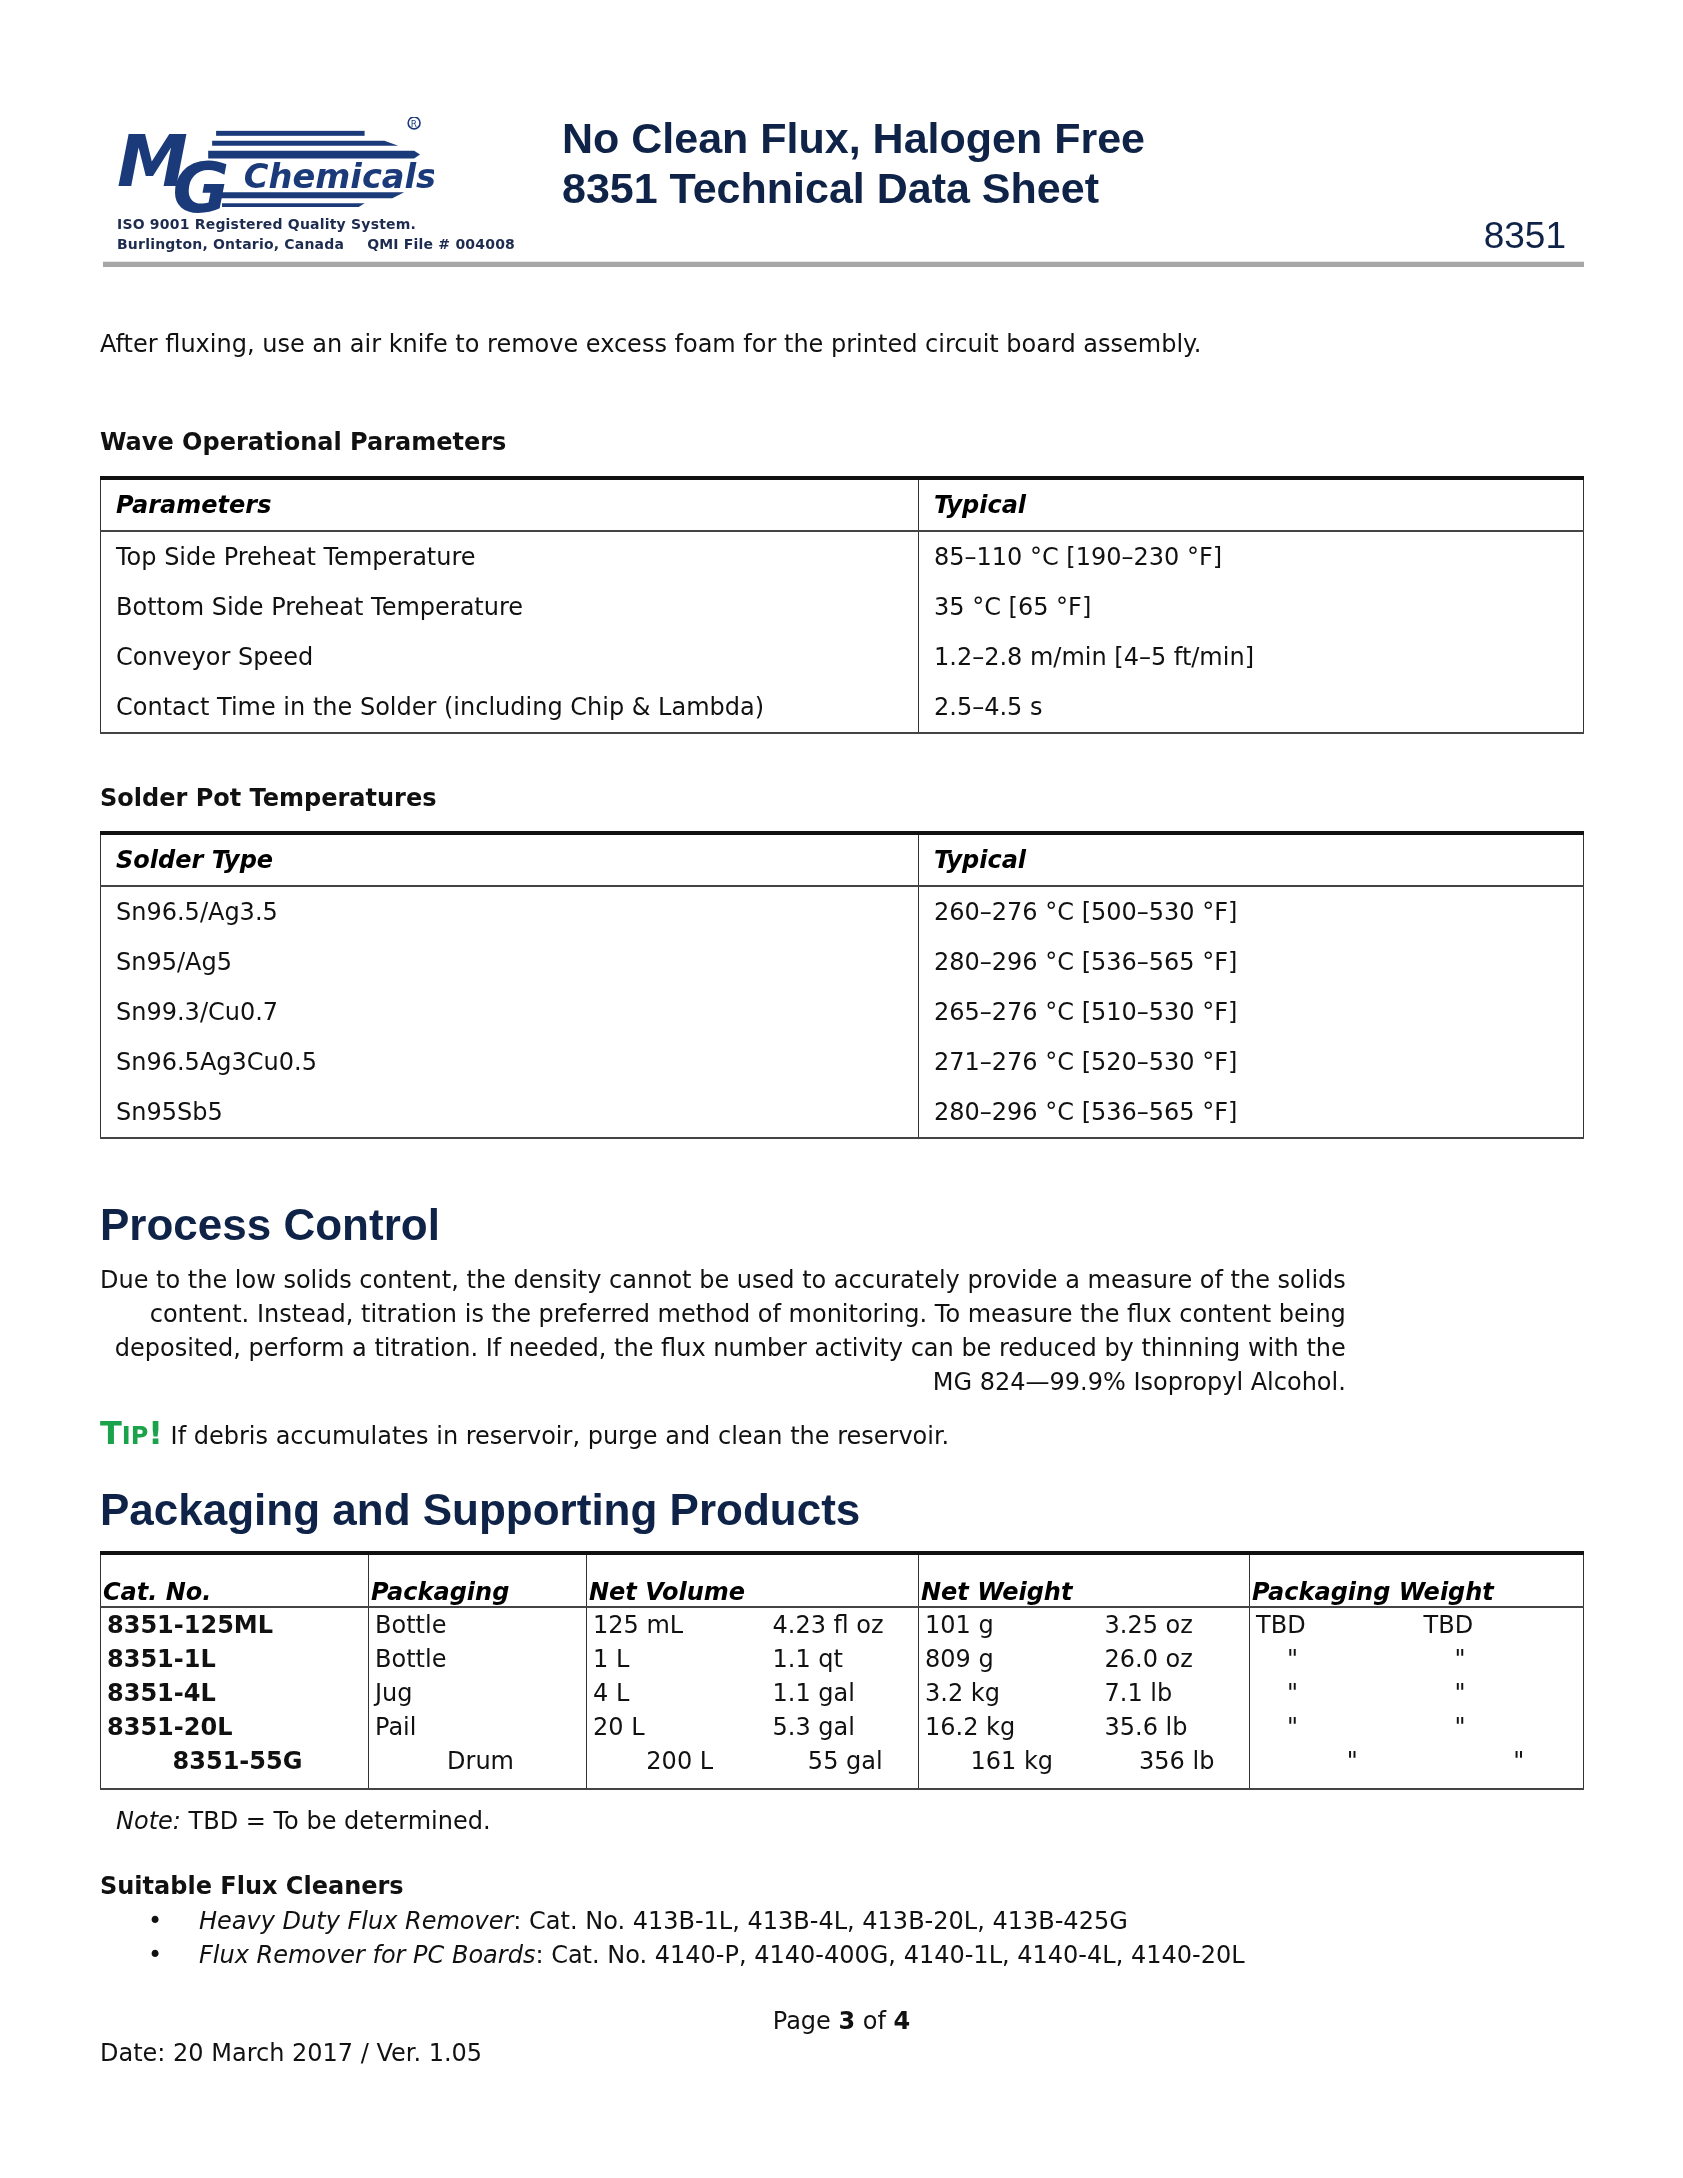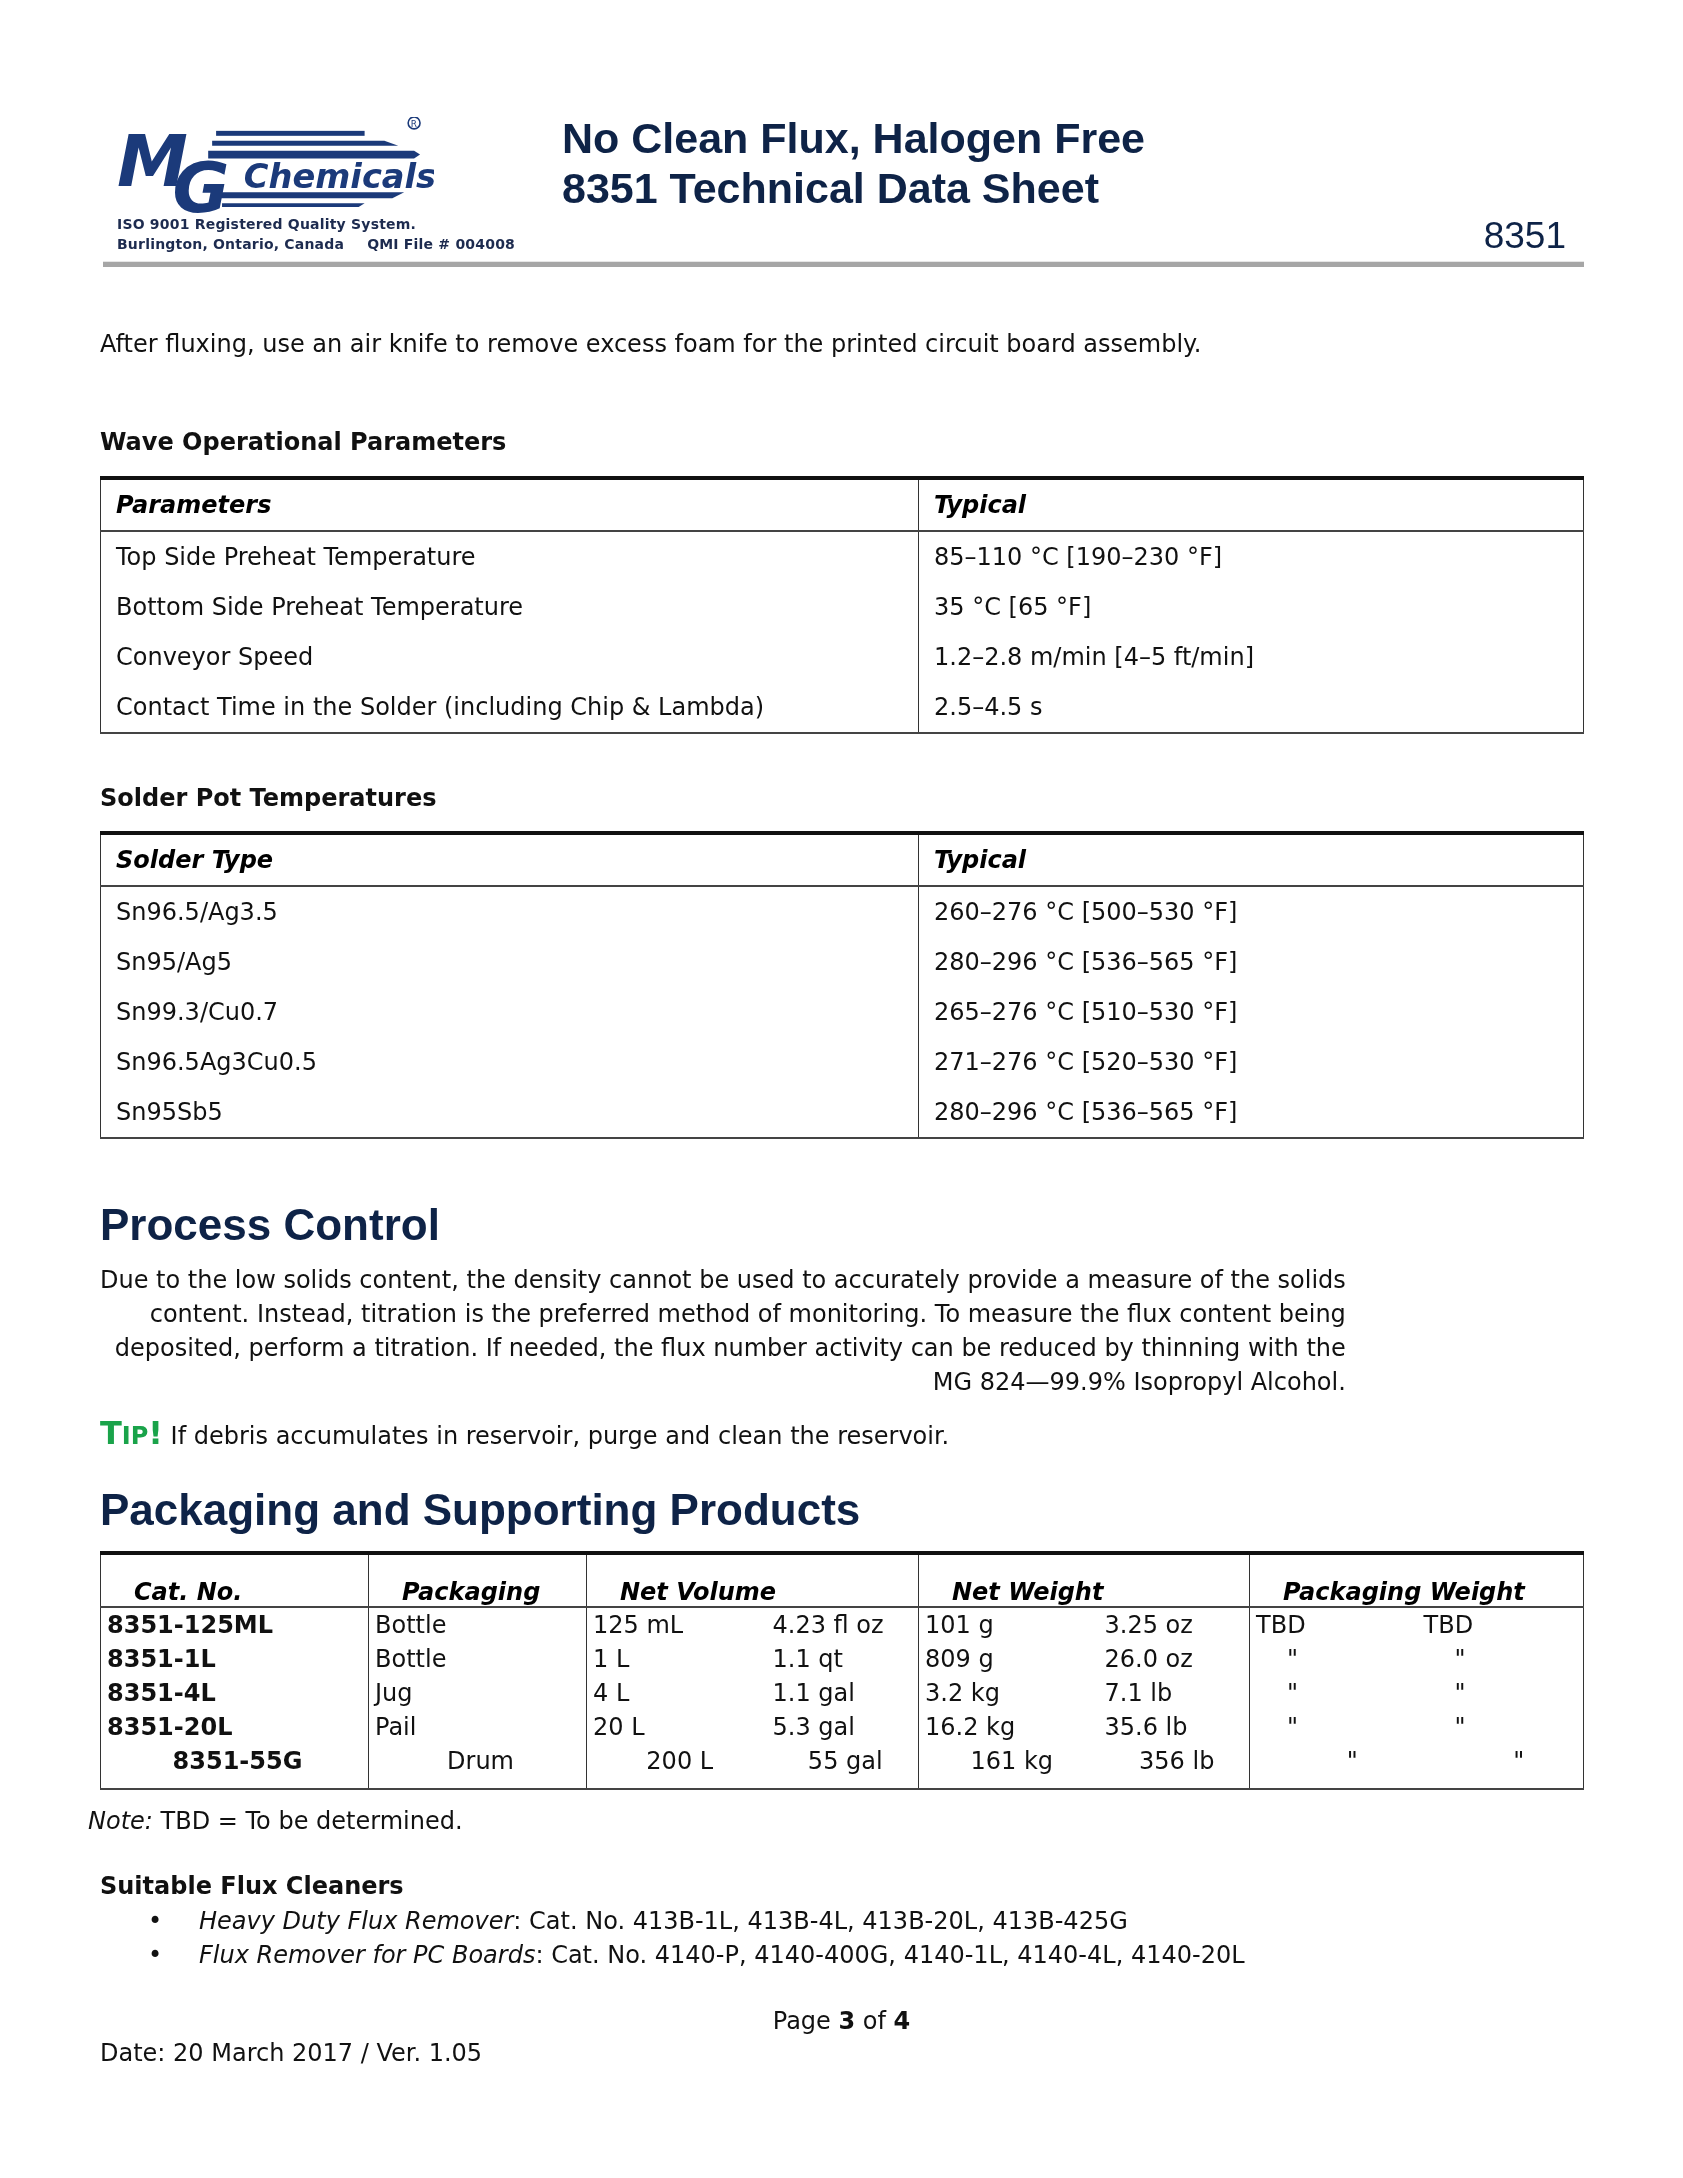--- a/index.html
+++ b/index.html
@@ -24,21 +24,21 @@
   table.t { position: absolute; border-collapse: collapse; font-size: 24px; color: #111; }
   table.t th { color: #000000; font-style: italic; font-weight: bold; text-align: left; }
   .t2 { left: 100px; width: 1484px; border-top: 4px solid #111; border-left: 1px solid #333;
         border-right: 1px solid #333; border-bottom: 2px solid #444; }
   .t2 th { height: 50px; padding: 0 0 0 15px; border-bottom: 2px solid #444; vertical-align: middle; }
   .t2 td { height: 50px; padding: 0 0 0 15px; vertical-align: middle; }
   .t2 .c1 { width: 802px; border-right: 1px solid #333; }
 
   .pk { left: 100px; top: 1551px; width: 1484px; border-top: 4px solid #111; border-left: 1px solid #333;
         border-right: 1px solid #333; border-bottom: 2px solid #444; }
-  .pk th { height: 51px; vertical-align: bottom; padding: 0 0 0 33px; border-bottom: 2px solid #444; white-space: nowrap; }
+  .pk th { height: 51px; vertical-align: bottom; padding: 0 0 0 2px; border-bottom: 2px solid #444; white-space: nowrap; }
   .pk td { padding: 0 0 0 6px; vertical-align: top; line-height: 34px; white-space: nowrap; }
   .pk td.last { height: 44px; text-align: center; }
   .pk .bl { border-left: 1px solid #333; }
   .pk .cat { font-weight: bold; }
   .pk td.q { padding-left: 37px; }
 
   .tip { left: 100px; top: 1414px; font-size: 24px; }
   .tip .tipword { color: #1aa34a; font-weight: bold; font-size: 32px; }
   .tip .tipword small { font-size: 24px; }
   ul.cl { position: absolute; left: 100px; top: 1904px; margin: 0; padding: 0 0 0 99px; list-style: none; font-size: 24px; line-height: 34px; }
@@ -212,21 +212,21 @@
     <td class="bl last">Drum</td>
     <td class="bl last">200 L</td>
     <td class="last">55 gal</td>
     <td class="bl last">161 kg</td>
     <td class="last">356 lb</td>
     <td class="bl q last">"</td>
     <td class="q last">"</td>
   </tr>
 </tbody>
   </table>
-<div class="abs p" style="left:88px; top:1804px;"><i>Note:</i><span> TBD = To be determined.</span></div>
+<div class="abs p" style="left:116px; top:1804px;"><i>Note:</i><span> TBD = To be determined.</span></div>
 
 <div class="abs h-small" style="left:100px; top:1872px;">Suitable Flux Cleaners</div>
 <ul class="cl">
   <li><span class="bullet">•</span><i>Heavy Duty Flux Remover</i><span>: Cat. No. 413B-1L, 413B-4L, 413B-20L, 413B-425G</span></li>
   <li><span class="bullet">•</span><i>Flux Remover for PC Boards</i><span>: Cat. No. 4140-P, 4140-400G, 4140-1L, 4140-4L, 4140-20L</span></li>
 </ul>
 
 <div class="abs footer-page"><span>Page </span><b>3</b><span> of </span><b>4</b></div>
 <div class="abs footer-date">Date: 20 March 2017 / Ver. 1.05</div>
 

